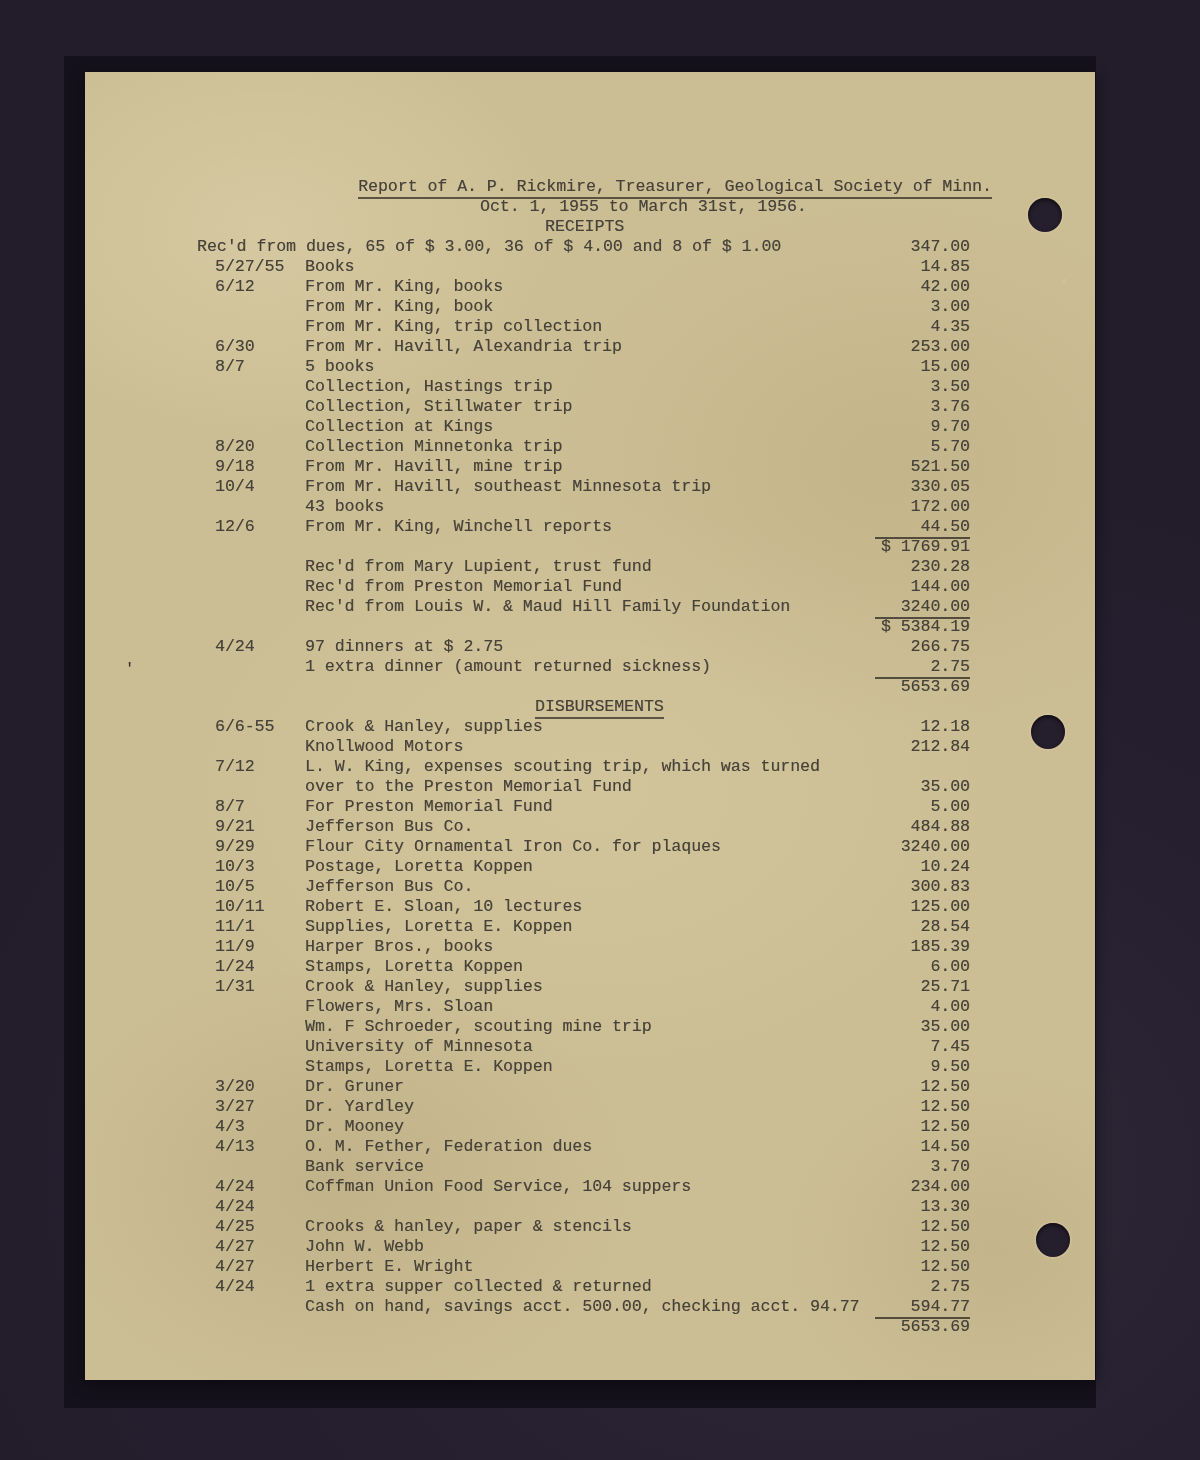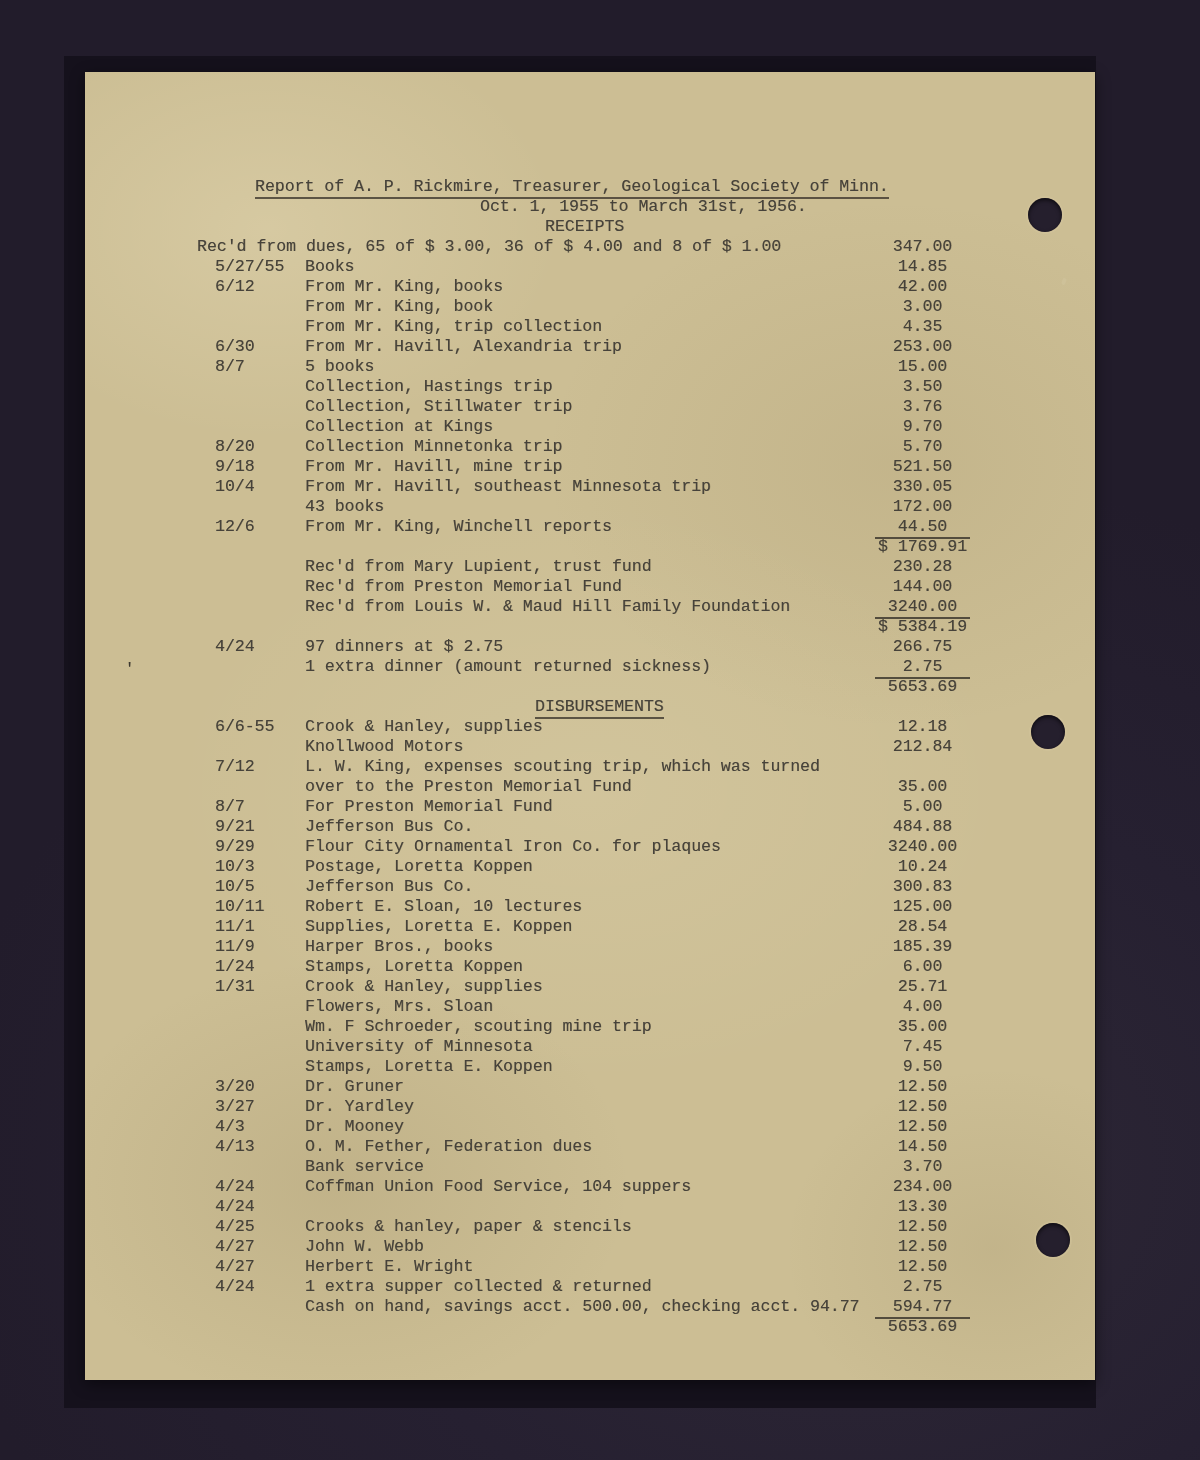--- a/index.html
+++ b/index.html
@@ -31,32 +31,32 @@
   .hole{
     position:absolute;width:34px;height:34px;border-radius:50%;
     background:#251f2d;
     box-shadow:inset 0 2px 4px rgba(0,0,0,0.65), 0 0 0 2px rgba(214,200,160,0.35);
   }
   .hole.h1{left:943px;top:126px;}
   .hole.h2{left:946px;top:643px;}
   .hole.h3{left:951px;top:1151px;}
   .content{position:absolute;inset:0;padding-top:105px;}
   .hline{white-space:nowrap;}
-  .h-title{margin-left:170px;}
+  .h-title{margin-left:170px;text-align:center;}
   .h-title span{border-bottom:2px solid rgba(70,64,52,0.85);padding-bottom:1px;}
   .h-sub{margin-left:395px;}
   .h-rec{margin-left:460px;}
   .h-dis{margin-left:450px;}
   .h-dis span{border-bottom:2px solid rgba(70,64,52,0.85);padding-bottom:1px;}
   .rows{position:relative;}
   .row{position:relative;height:20px;white-space:nowrap;}
   .c-date{position:absolute;left:130px;}
   .c-desc{position:absolute;left:220px;}
   .row.wide .c-desc{left:112px;}
-  .c-amt{position:absolute;left:790px;width:95px;text-align:center;}
+  .c-amt{position:absolute;left:790px;width:95px;text-align:right;}
   .row.ul .c-amt{border-bottom:2px solid rgba(70,64,52,0.9);}
   .stray{position:absolute;left:40px;top:588px;font-size:15px;color:#3c382f;}
   .speck{position:absolute;left:1062px;top:278px;width:4px;height:7px;
     background:rgba(210,196,158,0.55);border-radius:2px;transform:rotate(20deg);}
 </style>
 </head>
 <body>
 
 <div class="scan-bg"></div>
 <div class="backing"></div>

